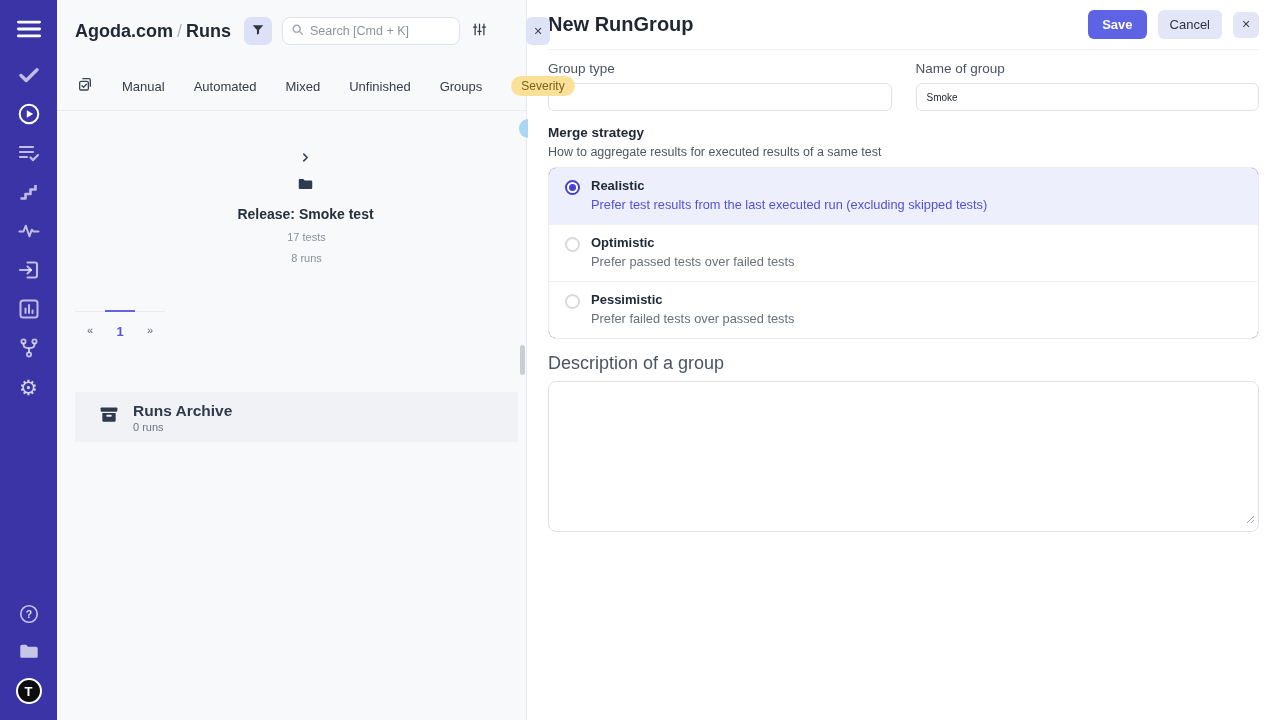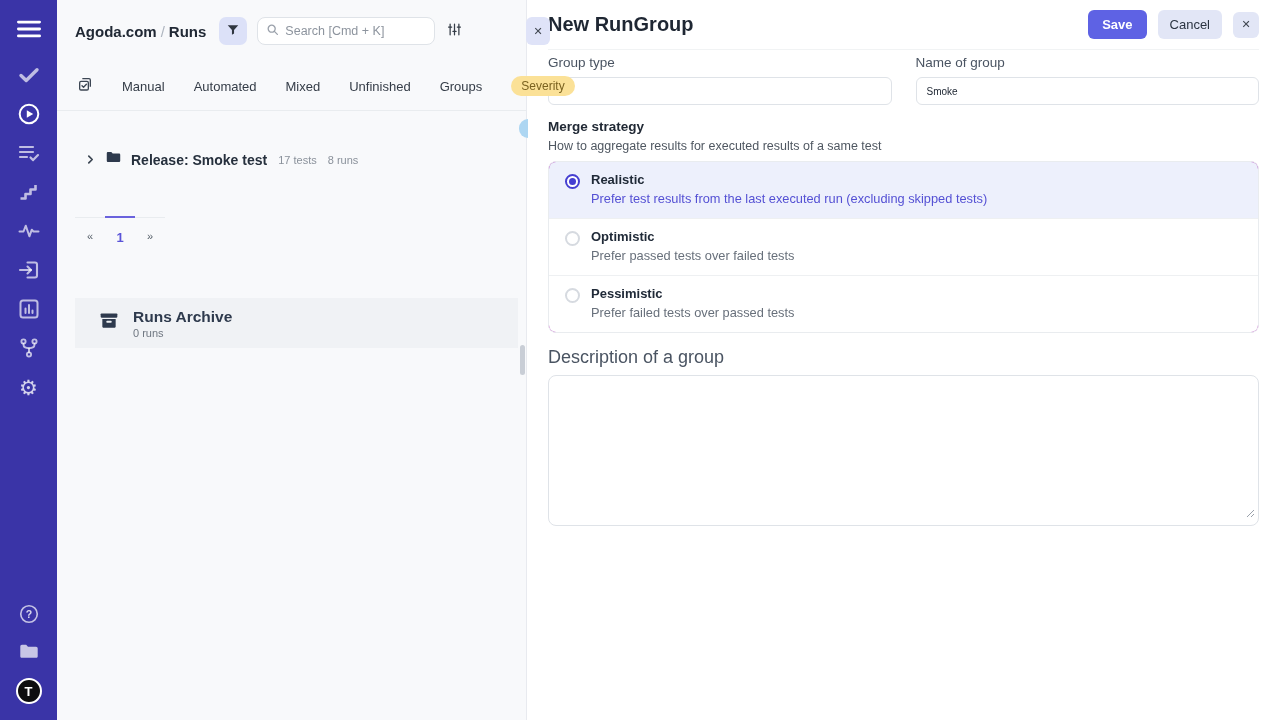--- a/index.html
+++ b/index.html
@@ -12,34 +12,34 @@
   .sb-nav { display:flex; flex-direction:column; align-items:center; gap:15px; margin-top:22px; }
   .sb-icon { width:24px; height:24px; display:flex; align-items:center; justify-content:center; cursor:pointer; }
   .sb-spacer { flex:1; }
   .sb-bottom { display:flex; flex-direction:column; align-items:center; gap:14px; margin-bottom:16px; }
   .gear-glyph { font-size:21px; color:rgba(255,255,255,.78); line-height:1; }
   .avatar { width:26px; height:26px; border-radius:50%; background:#0d0d0f; color:#fff; font-size:13px; font-weight:800; display:flex; align-items:center; justify-content:center; border:2px solid #fff; cursor:pointer; }
 
   
   .left-panel { width:470px; height:720px; background:#f8f9fb; position:relative; flex-shrink:0; border-right:1px solid #e8eaef; z-index:10; }
   .lp-topbar { display:flex; align-items:center; padding:17px 0 0 18px; }
-  .breadcrumb { font-size:15px; font-weight:700; color:#212935; white-space:nowrap; }
+  .breadcrumb { font-size:18px; font-weight:700; color:#212935; white-space:nowrap; }
   .breadcrumb .sep { color:#aeb5bf; font-weight:400; padding:0 4px; }
   .filter-btn { width:28px; height:28px; background:#dce1f8; border:none; border-radius:7px; margin-left:13px; display:flex; align-items:center; justify-content:center; cursor:pointer; flex-shrink:0; }
   .search-box { width:178px; height:28px; background:#fff; border:1px solid #dfe3e8; border-radius:8px; margin-left:10px; display:flex; align-items:center; padding:0 8px; gap:6px; }
   .search-box input { border:none; outline:none; width:110px; font-size:12.5px; color:#495057; background:transparent; font-family:"Liberation Sans", sans-serif; }
   .search-box input::placeholder { color:#8d949e; }
   .sliders-btn { background:none; border:none; margin-left:12px; cursor:pointer; display:flex; align-items:center; }
 
   .tabs-row { display:flex; align-items:center; gap:29px; padding:31px 0 14px 20px; border-bottom:1px solid #e9ecef; position:relative; }
   .tab { font-size:13px; font-weight:500; color:#343c47; cursor:pointer; white-space:nowrap; }
   .pill { font-size:12px; font-weight:500; color:#7a6220; background:#fbe197; border-radius:10px; padding:3px 10px; cursor:pointer; white-space:nowrap; }
   .pill-partial { position:absolute; right:-2px; top:74px; width:9px; height:19px; background:#add6f2; border-radius:9px 0 0 9px; }
 
-  .tree-row { display:flex; align-items:center; gap:9px; margin:38px 0 0 28px; cursor:pointer; }
+  .tree-row { display:flex; align-items:center; gap:9px; margin:38px 0 0 28px; cursor:pointer;flex-direction:column; }
   .tree-label { font-size:14px; font-weight:600; color:#26303d; }
   .tree-meta { font-size:11px; color:#8a919b; margin-left:2px; }
 
   .pagination { display:flex; border-top:1px solid #e9ecef; width:90px; margin:47px 0 0 18px; }
   .page-cell { width:30px; text-align:center; padding-top:12px; font-size:11px; color:#566069; position:relative; cursor:pointer; height:34px; }
   .page-cell.active { font-size:13px; font-weight:600; color:#5a54d8; }
   .page-cell.active::before { content:""; position:absolute; top:-2px; left:0; right:0; height:2px; background:#6a62dd; }
 
   .archive-row { margin:46px 0 0 18px; width:calc(100% - 26px); height:50px; background:#f0f2f5; display:flex; align-items:center; padding-left:24px; gap:14px; cursor:pointer; }
   .archive-texts { display:flex; flex-direction:column; }
@@ -51,21 +51,21 @@
 
   
   .drawer { flex:1; background:#fff; padding:0 21px; position:relative; z-index:5; }
   .drawer-header { height:50px; display:flex; align-items:center; justify-content:space-between; border-bottom:1px solid #f1f3f4; }
   .drawer-title { font-size:20px; font-weight:700; color:#1f2733; }
   .drawer-actions { display:flex; align-items:center; gap:11px; }
   .btn-save { background:#5e62e4; color:#fff; border:none; border-radius:6px; font-size:13px; font-weight:600; padding:7px 14px; cursor:pointer; font-family:"Liberation Sans", sans-serif; }
   .btn-cancel { background:#e2e6f6; color:#2b3442; border:none; border-radius:6px; font-size:13px; font-weight:400; padding:7px 12px; cursor:pointer; font-family:"Liberation Sans", sans-serif; }
   .btn-close { background:#e2e6f6; color:#3f4650; border:none; border-radius:6px; width:26px; height:26px; font-size:11px; cursor:pointer; display:flex; align-items:center; justify-content:center; }
 
-  .form-row { display:flex; gap:24px; margin-top:5px; }
+  .form-row { display:flex; gap:24px; margin-top:11px; }
   .form-col { flex:1; }
   .field-label { font-size:13.5px; color:#4a5462; margin-bottom:7px; }
   .text-input { width:100%; height:28px; border:1px solid #dfe3e8; border-radius:6px; background:#fff; padding:0 10px; font-size:10px; color:#212935; outline:none; font-family:"Liberation Sans", sans-serif; }
 
   .merge-label { font-size:13.5px; font-weight:700; color:#212935; margin-top:14px; }
   .merge-hint { font-size:12.5px; color:#4f5761; margin-top:5px; }
 
   .options-box { margin-top:8px; border:1px solid #e9ecef; border-radius:8px; overflow:hidden; background:#a21caf; }
   .option-row { display:flex; align-items:flex-start; gap:11px; padding:10px 16px 12px 16px; cursor:pointer; background:#fff; }
   .option-row + .option-row { border-top:1px solid #eef0f2; }

